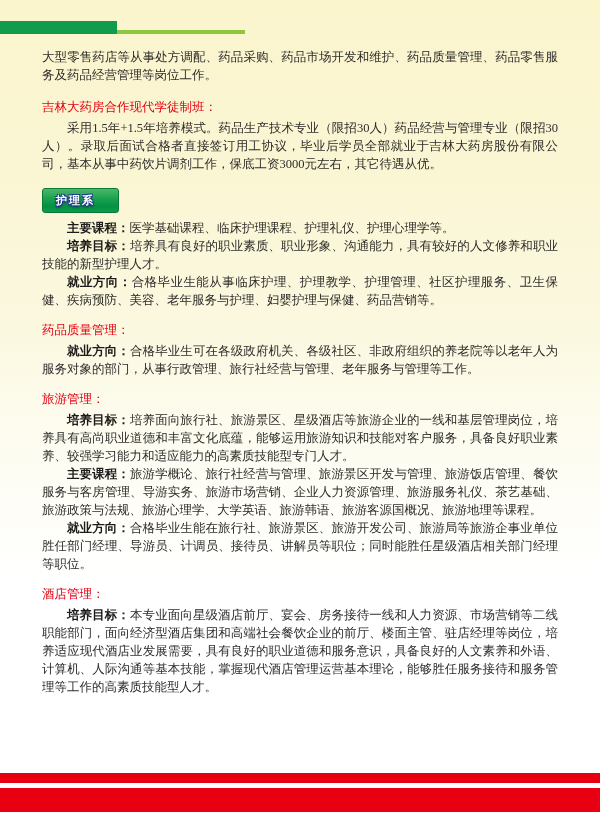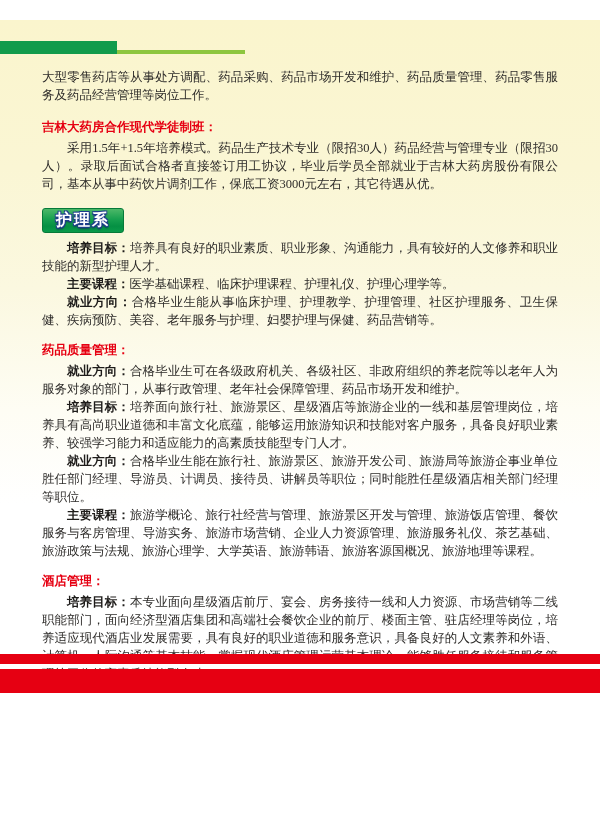--- a/index.html
+++ b/index.html
@@ -3,24 +3,23 @@
 <meta charset="utf-8">
 <style>
   html, body { margin: 0; padding: 0; }
   body {
     width: 600px; height: 820px;
     font-family: "Liberation Serif", "DejaVu Serif", serif;
     overflow: hidden;
   }
   .page {
     position: relative;
-    width: 600px; height: 673px;
+    width: 600px; height: 812px;
     background: linear-gradient(180deg, #faf5cd 0%, #faf6d4 22%, #fbf8e0 40%, #fefdf4 58%, #ffffff 72%, #ffffff 100%);
     overflow: hidden;
-    margin-top: 20px;
   }
   
   .bar-dark {
     position: absolute; left: 0; top: 21px;
     width: 117px; height: 13px;
     background: #119b4c;
   }
   .bar-light {
     position: absolute; left: 117px; top: 30px;
     width: 128px; height: 4px;
@@ -43,32 +42,32 @@
     text-align: justify;
   }
   p.body { margin: 0; text-indent: 2em; }
   p.body.noindent { text-indent: 0; }
   .plabel {
     font-family: "Liberation Sans", "DejaVu Sans", sans-serif;
     font-weight: bold; color: #1e1c1a;
   }
   .red-heading {
     font-family: "Liberation Sans", "DejaVu Sans", sans-serif;
-    font-weight: bold; color: #e60012;
+    font-weight: normal; color: #e60012;
     font-size: 12.5px; line-height: 17px;
     margin: 13px 0 3px 0;
   }
   .red-heading.first { margin-top: 15px; }
   .dept-box {
     display: inline-block;
     margin: 15px 0 6px 0;
-    padding: 3px 13px 4px 13px;
+    padding: 3px 23px 4px 13px;
     border-radius: 3px;
     font-family: "Liberation Sans", "DejaVu Sans", sans-serif;
-    font-weight: bold; font-size: 16px; line-height: 16px;
+    font-weight: bold; font-size: 11px; line-height: 16px;
     letter-spacing: 2px;
     color: #ffffff;
     text-shadow: -1px -1px 0 #1e3c8c, 1px -1px 0 #1e3c8c, -1px 1px 0 #1e3c8c, 1px 1px 0 #1e3c8c, 0 2px 2px #12265c;
     text-indent: 0;
   }
   .dept-box.green {
     background: linear-gradient(180deg, #4cb868 0%, #17a04f 45%, #059043 75%, #0a9b4a 100%);
     border: 1px solid #067a39;
   }
   .dept-box.blue {
@@ -88,31 +87,32 @@
 
     <p class="body noindent">大型零售药店等从事处方调配、药品采购、药品市场开发和维护、药品质量管理、药品零售服务及药品经营管理等岗位工作。</p>
 
     <h3 class="red-heading first">吉林大药房合作现代学徒制班：</h3>
     <p class="body">采用1.5年+1.5年培养模式。药品生产技术专业（限招30人）药品经营与管理专业（限招30人）。录取后面试合格者直接签订用工协议，毕业后学员全部就业于吉林大药房股份有限公司，基本从事中药饮片调剂工作，保底工资3000元左右，其它待遇从优。</p>
 
     <div class="dept-box green">
       <span>护理系</span>
     </div>
 
+    <p class="body"><span class="plabel">主要课程：</span><span>医学基础课程、临床护理课程、护理礼仪、护理心理学等。</span></p>
     <p class="body"><span class="plabel">培养目标：</span><span>培养具有良好的职业素质、职业形象、沟通能力，具有较好的人文修养和职业技能的新型护理人才。</span></p>
-    <p class="body"><span class="plabel">主要课程：</span><span>医学基础课程、临床护理课程、护理礼仪、护理心理学等。</span></p>
     <p class="body"><span class="plabel">就业方向：</span><span>合格毕业生能从事临床护理、护理教学、护理管理、社区护理服务、卫生保健、疾病预防、美容、老年服务与护理、妇婴护理与保健、药品营销等。</span></p>
 
     <h3 class="red-heading">药品质量管理：</h3>
-    <p class="body"><span class="plabel">就业方向：</span><span>合格毕业生可在各级政府机关、各级社区、非政府组织的养老院等以老年人为服务对象的部门，从事行政管理、老年社会保障管理、药品市场开发和维护。</span></p>
+    <p class="body"><span class="plabel">就业方向：</span><span>合格毕业生可在各级政府机关、各级社区、非政府组织的养老院等以老年人为服务对象的部门，从事行政管理、旅行社经营与管理、老年服务与管理等工作。</span></p>
 
 
+    <h3 class="red-heading">旅游管理：</h3>
     <p class="body"><span class="plabel">培养目标：</span><span>培养面向旅行社、旅游景区、星级酒店等旅游企业的一线和基层管理岗位，培养具有高尚职业道德和丰富文化底蕴，能够运用旅游知识和技能对客户服务，具备良好职业素养、较强学习能力和适应能力的高素质技能型专门人才。</span></p>
+    <p class="body"><span class="plabel">主要课程：</span><span>旅游学概论、旅行社经营与管理、旅游景区开发与管理、旅游饭店管理、餐饮服务与客房管理、导游实务、旅游市场营销、企业人力资源管理、旅游服务礼仪、茶艺基础、旅游政策与法规、旅游心理学、大学英语、旅游韩语、旅游客源国概况、旅游地理等课程。</span></p>
     <p class="body"><span class="plabel">就业方向：</span><span>合格毕业生能在旅行社、旅游景区、旅游开发公司、旅游局等旅游企事业单位胜任部门经理、导游员、计调员、接待员、讲解员等职位；同时能胜任星级酒店相关部门经理等职位。</span></p>
-    <p class="body"><span class="plabel">主要课程：</span><span>旅游学概论、旅行社经营与管理、旅游景区开发与管理、旅游饭店管理、餐饮服务与客房管理、导游实务、旅游市场营销、企业人力资源管理、旅游服务礼仪、茶艺基础、旅游政策与法规、旅游心理学、大学英语、旅游韩语、旅游客源国概况、旅游地理等课程。</span></p>
 
     <h3 class="red-heading">酒店管理：</h3>
     <p class="body"><span class="plabel">培养目标：</span><span>本专业面向星级酒店前厅、宴会、房务接待一线和人力资源、市场营销等二线职能部门，面向经济型酒店集团和高端社会餐饮企业的前厅、楼面主管、驻店经理等岗位，培养适应现代酒店业发展需要，具有良好的职业道德和服务意识，具备良好的人文素养和外语、计算机、人际沟通等基本技能，掌握现代酒店管理运营基本理论，能够胜任服务接待和服务管理等工作的高素质技能型人才。</span></p>
     
 
   </div>
 
   <div class="stripe-thin"></div>
   <div class="stripe-thick"></div>
 

